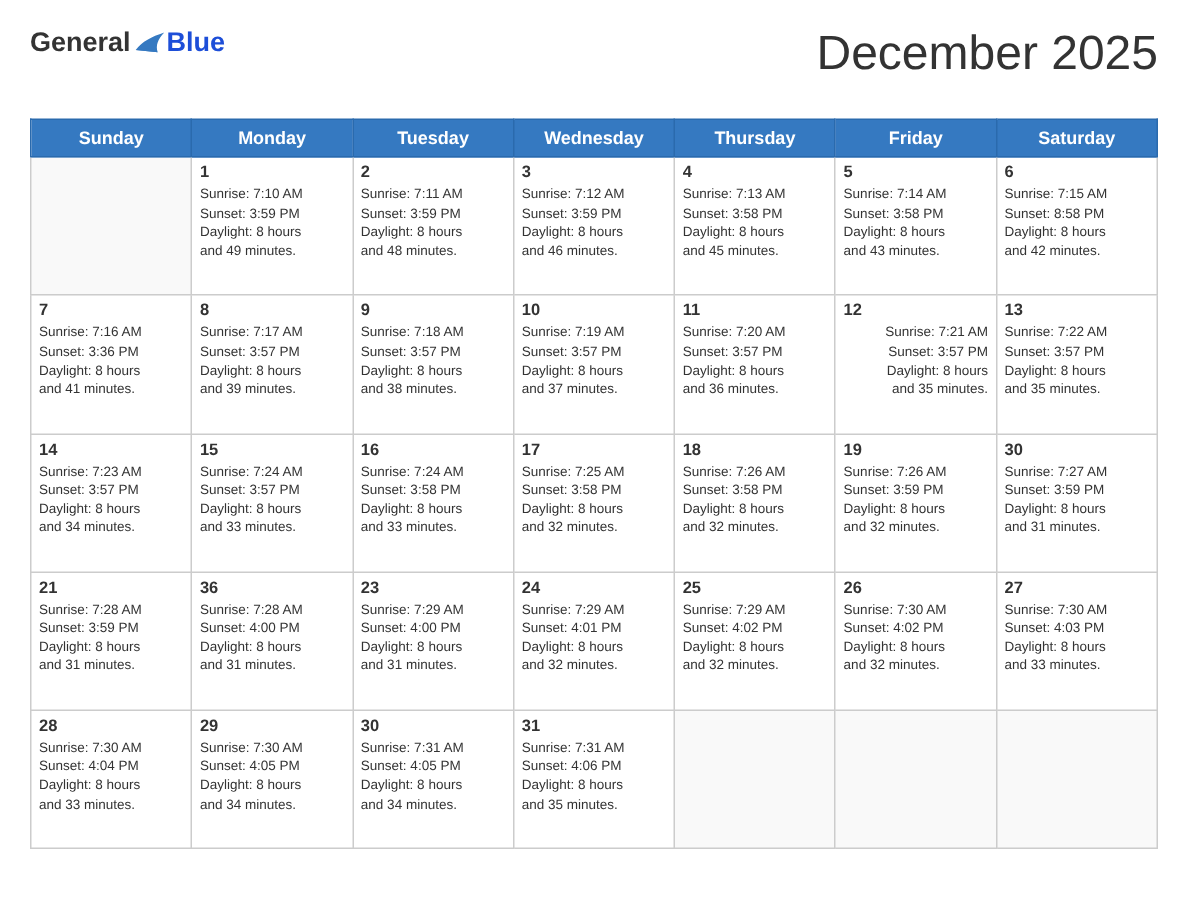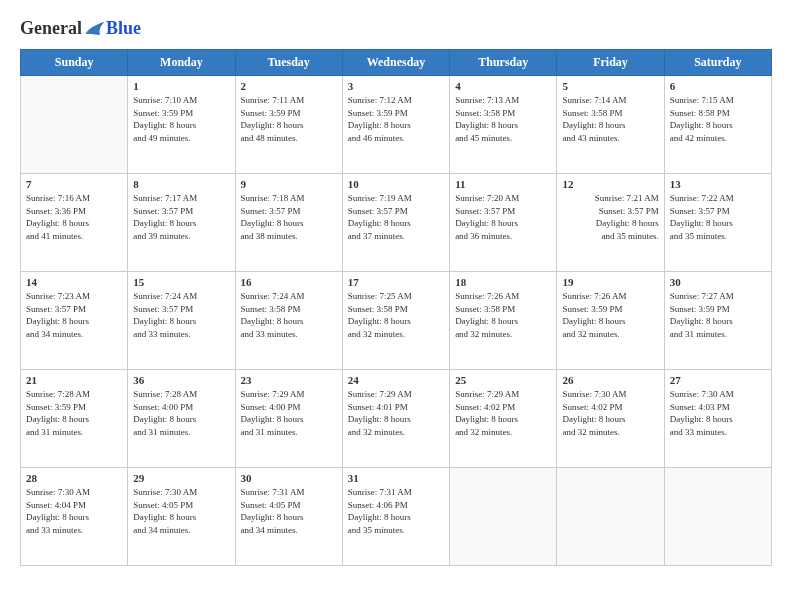--- a/index.html
+++ b/index.html
@@ -9,21 +9,20 @@
       width: 792px;
       height: 612px;
       overflow: hidden;
     }
     .page {
       width: 792px;
       height: 576px;
       padding: 18px 20px 10px 20px;
       display: flex;
       flex-direction: column;
-      font-family: Liberation Serif, serif;
     }
     .header {
       display: flex;
       justify-content: space-between;
       align-items: flex-start;
       margin-bottom: 10px;
     }
     .logo {
       display: flex;
       flex-direction: column;
@@ -53,20 +52,21 @@
       line-height: 1.1;
     }
     .subtitle {
       font-size: 13px;
       color: #555;
     }
     .calendar {
       width: 100%;
       border-collapse: collapse;
       flex: 1;
+      margin-top: 16px;
     }
     .calendar th {
       background-color: #3579c1;
       color: #fff;
       font-size: 12px;
       font-weight: bold;
       text-align: center;
       padding: 5px 4px;
       border: 1px solid #2a6aad;
     }
@@ -103,20 +103,21 @@
       <div class="logo-text">
         <span class="logo-general">General</span>
         <svg class="logo-icon" viewBox="0 0 30 24" fill="none">
           <path d="M2 18 C8 10 16 6 28 2 C22 8 20 14 22 20" fill="#3579c1"></path>
           <path d="M22 20 C18 16 12 16 2 18" fill="#3579c1"></path>
         </svg>
         <span class="logo-blue">Blue</span>
       </div>
     </div>
     <div class="title-block">
+      <div class="month-title">December 2025</div>
     </div>
   </div>
 
   <table class="calendar">
     <thead>
       <tr>
         <th>Sunday</th>
         <th>Monday</th>
         <th>Tuesday</th>
         <th>Wednesday</th>

